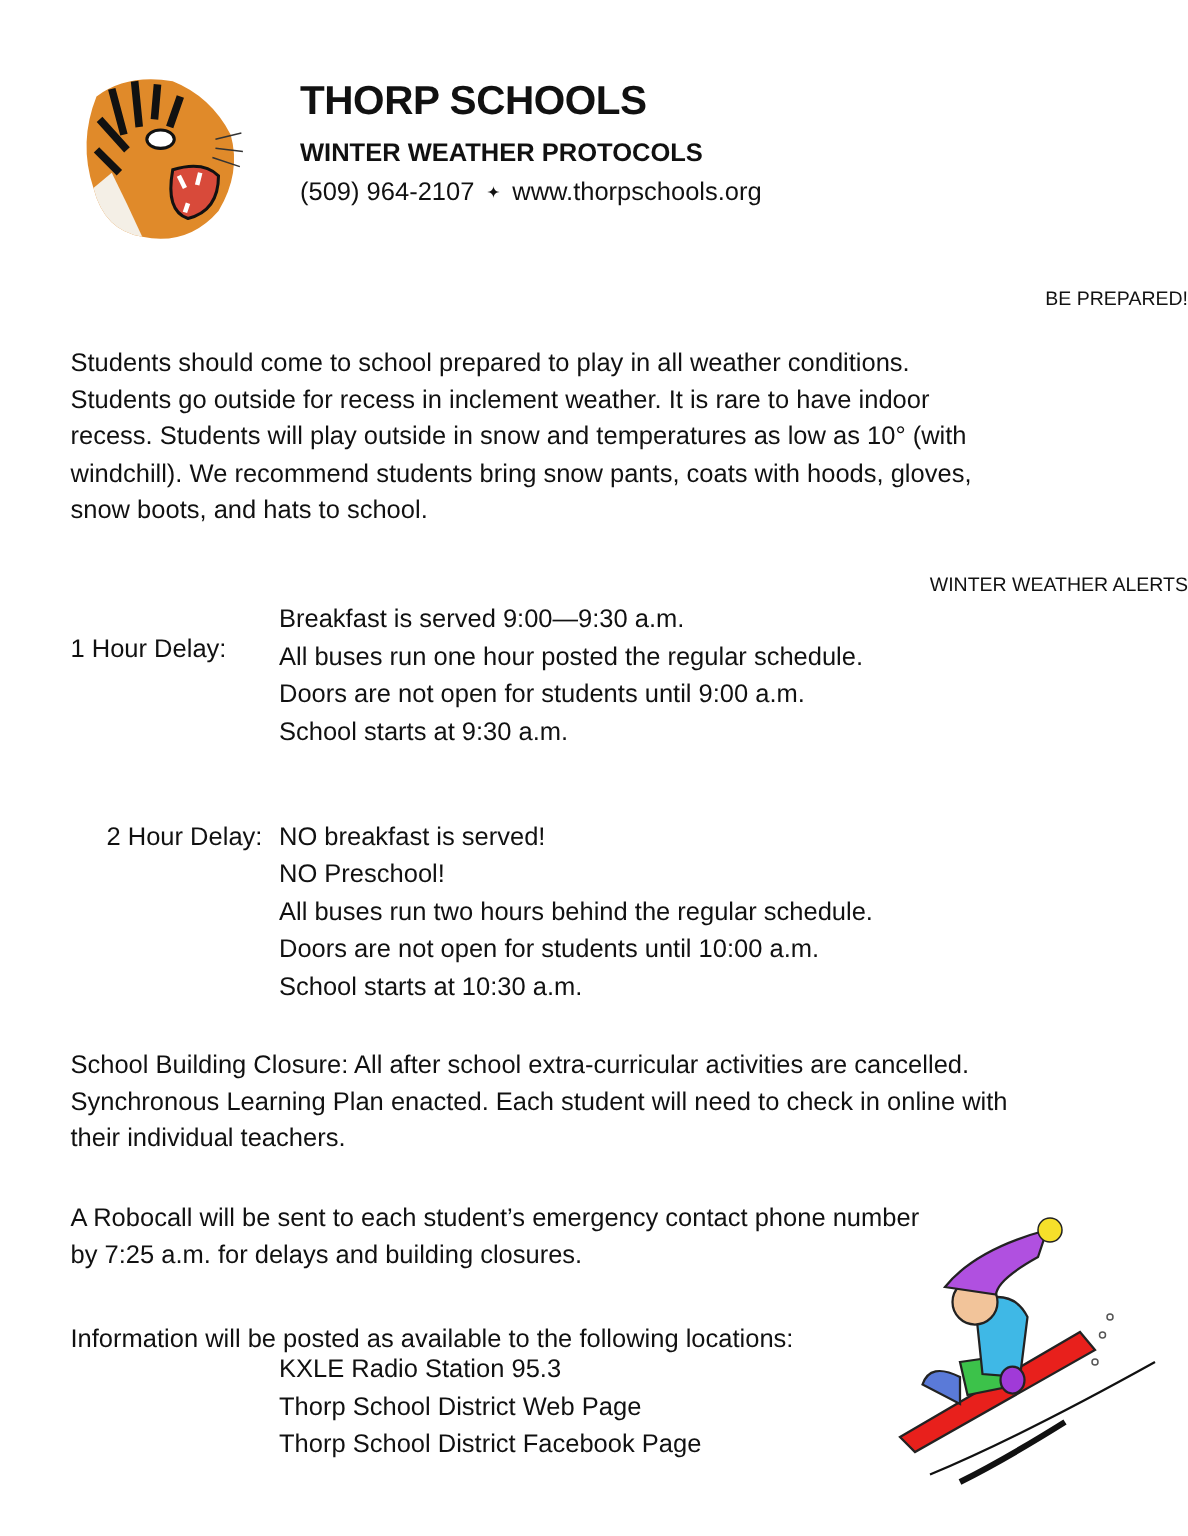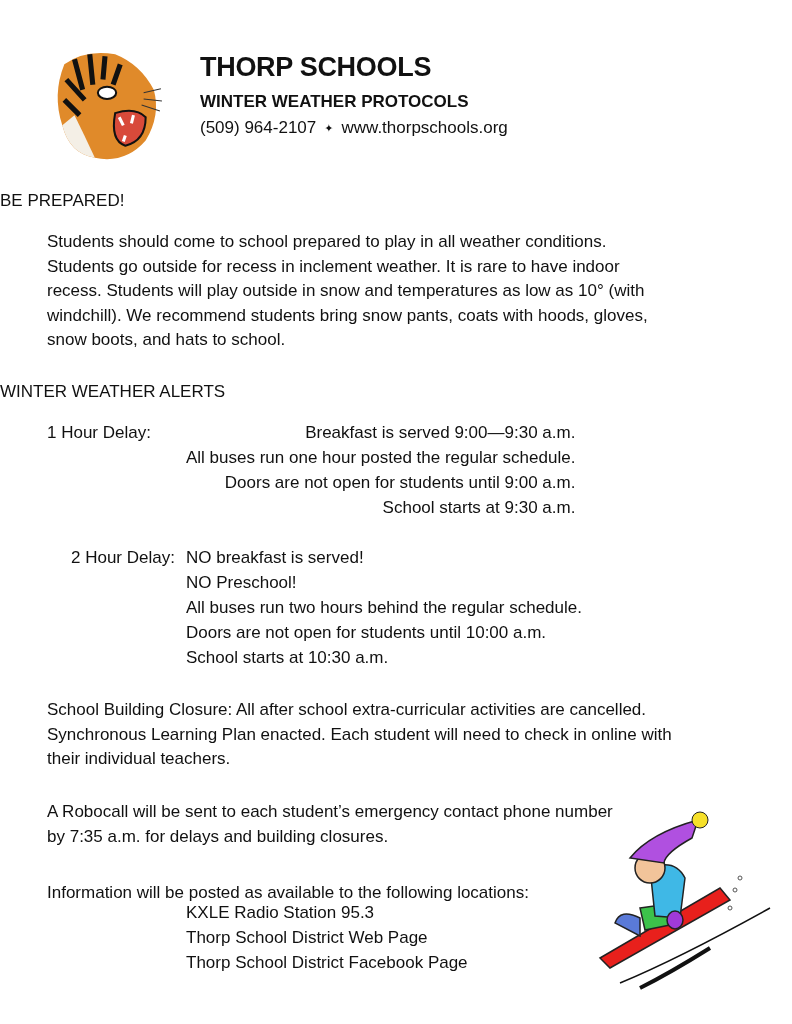--- a/index.html
+++ b/index.html
@@ -5,21 +5,21 @@
   html, body { margin:0; padding:0; background:#fff; }
   body { width:792px; height:1024px; position:relative; overflow:hidden;
          font-family:"Liberation Sans", sans-serif; color:#111; }
   .page { position:absolute; left:0; top:0; width:792px; height:1024px; }
   .logo { position:absolute; left:44px; top:44px; width:122px; height:122px; }
   .hdr { position:absolute; left:200px; width:390px; text-align:left; }
   .title { top:52px; font-size:27px; font-weight:bold; letter-spacing:-0.3px; }
   .subtitle { top:92px; font-size:17px; font-weight:bold; }
   .contact { top:118px; font-size:17px; }
   .contact .sep { font-size:11px; margin:0 8px; vertical-align:middle; }
-  .h2 { position:absolute; left:0; width:792px; text-align:left; font-size:17px; }
+  .h2 { position:absolute; left:0; width:792px; text-align:right; font-size:13px; }
   .para { position:absolute; left:47px; width:720px; font-size:17px; line-height:24.5px; }
   .row { position:absolute; font-size:17px; line-height:25px; }
   .label { left:47px; }
   .lines { left:186px; }
   .lines div { height:25px; }
   .loc { position:absolute; left:186px; font-size:17px; line-height:25px; }
   .sledder { position:absolute; left:580px; top:808px; width:200px; height:190px; }
 </style>
 </head>
 <body>
@@ -47,21 +47,21 @@
     <div>Students should come to school prepared to play in all weather conditions.</div>
     <div>Students go outside for recess in inclement weather. It is rare to have indoor</div>
     <div>recess. Students will play outside in snow and temperatures as low as 10° (with</div>
     <div>windchill). We recommend students bring snow pants, coats with hoods, gloves,</div>
     <div>snow boots, and hats to school.</div>
   </div>
 
   <div class="h2" style="top:382px;">WINTER WEATHER ALERTS</div>
 
   <div class="row label" style="top:420px;">1 Hour Delay:</div>
-  <div class="row lines" style="top:420px;text-align:right;">
+  <div class="row lines" style="top:400px;">
     <div>Breakfast is served 9:00—9:30 a.m.</div>
     <div>All buses run one hour posted the regular schedule.</div>
     <div>Doors are not open for students until 9:00 a.m.</div>
     <div>School starts at 9:30 a.m.</div>
   </div>
 
   <div class="row label" style="top:545px;margin-left:24px;">2 Hour Delay:</div>
   <div class="row lines" style="top:545px;">
     <div>NO breakfast is served!</div>
     <div>NO Preschool!</div>
@@ -71,21 +71,21 @@
   </div>
 
   <div class="para" style="top:698px; width:740px;">
     <div>School Building Closure: All after school extra-curricular activities are cancelled.</div>
     <div>Synchronous Learning Plan enacted.  Each student will need to check in online with</div>
     <div>their individual teachers.</div>
   </div>
 
   <div class="para" style="top:800px;">
     <div>A Robocall will be sent to each student’s emergency contact phone number</div>
-    <div>by 7:35 a.m. for delays and building closures.</div>
+    <div>by 7:25 a.m. for delays and building closures.</div>
   </div>
 
   <div class="para" style="top:881px;">Information will be posted as available to the following locations:</div>
   <div class="loc" style="top:900px;text-align:center;">KXLE Radio Station 95.3</div>
   <div class="loc" style="top:925px;">Thorp School District Web Page</div>
   <div class="loc" style="top:950px;">Thorp School District Facebook Page</div>
 
   <svg class="sledder" viewBox="0 0 200 190">
     <path d="M20 150 L140 80 L150 92 L30 160Z" fill="#e8201c" stroke="#222" stroke-width="1.5"></path>
     <path d="M60 110 Q40 100 35 115 L60 128Z" fill="#5a7ad8" stroke="#222" stroke-width="1.5"></path>

